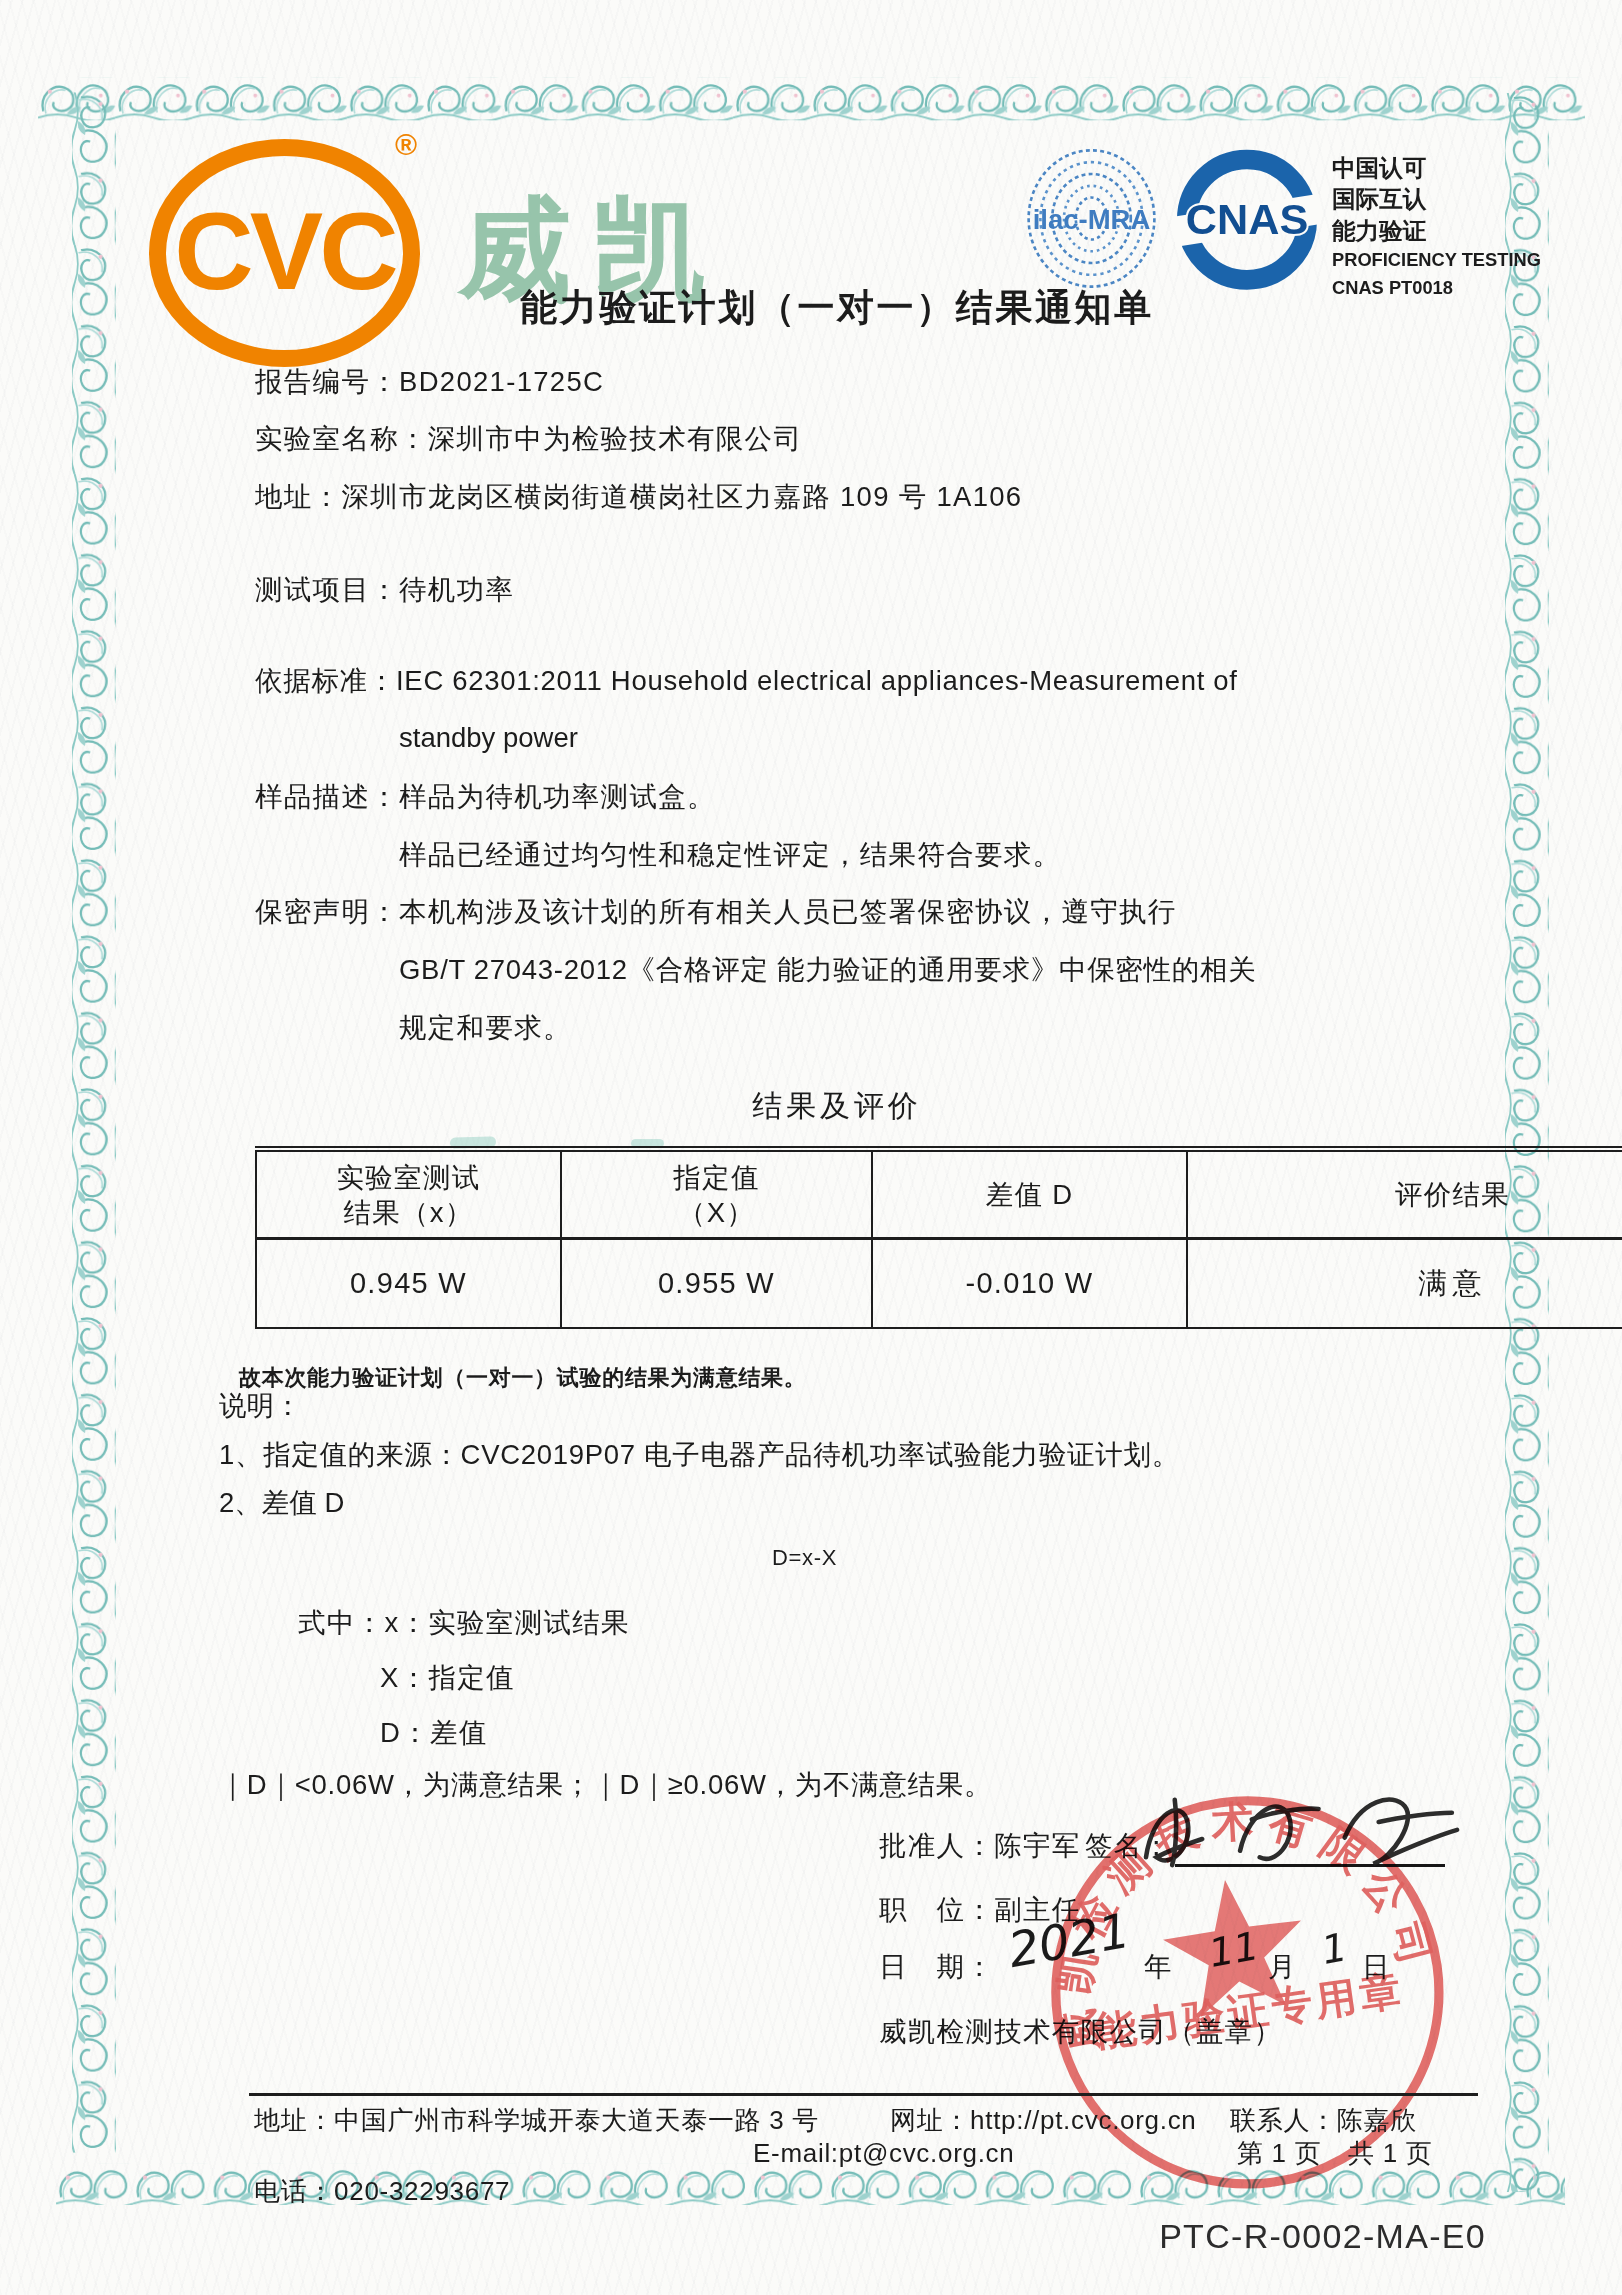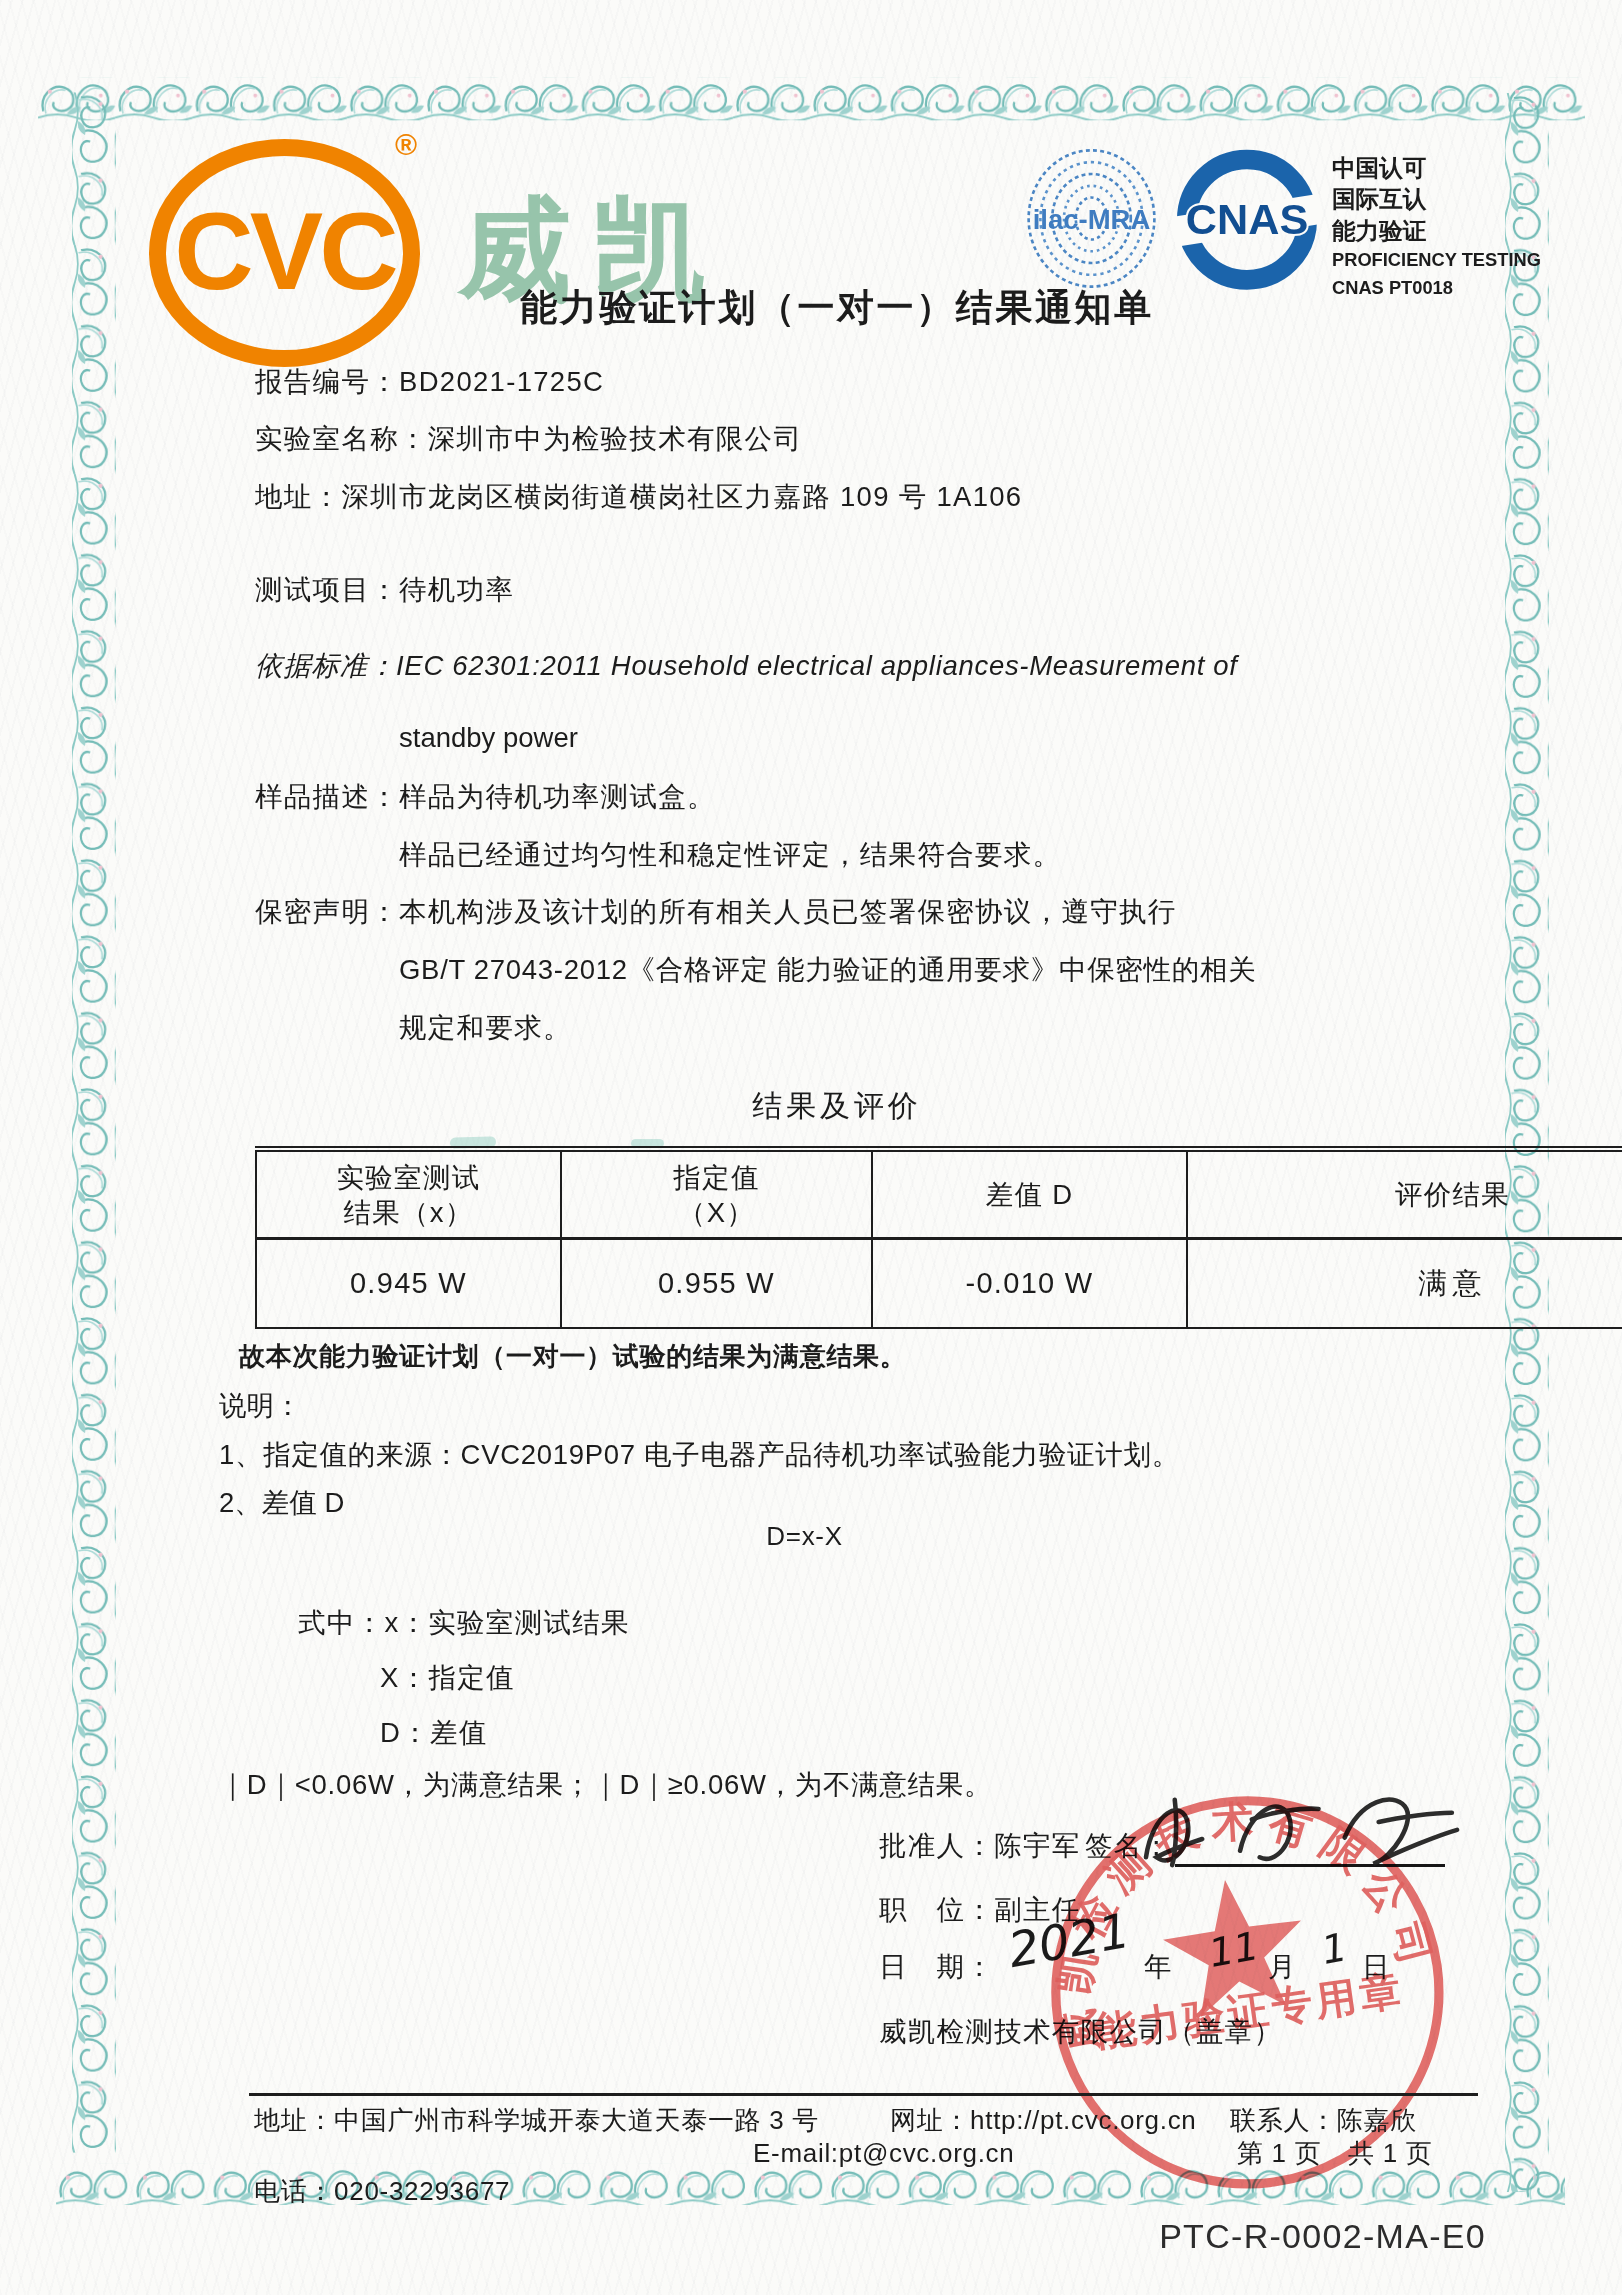--- a/index.html
+++ b/index.html
@@ -12,21 +12,21 @@
   .page{
     position:absolute;left:0;top:0;width:1623px;height:2295px;
     background-color:#fbfbf9;
     background-image:
       repeating-linear-gradient(105deg, rgba(160,165,175,0.05) 0 2px, transparent 2px 10.5px),
       repeating-linear-gradient(75deg, rgba(160,165,175,0.04) 0 2px, transparent 2px 11.8px);
   }
   .abs{position:absolute;white-space:nowrap;line-height:1;}
   .t42{font-size:27.5px;}
   .t40{font-size:26px;}
-  .t44{font-size:26px;}
+  .t44{font-size:22px;margin-top:24px;}
   .bold{font-weight:700;}
   .band{position:absolute;}
   
   .cvc-ring{
     position:absolute;left:149px;top:139px;width:237px;height:194px;
     border:17px solid #f08300;border-radius:50%;
     display:flex;align-items:center;justify-content:center;
   }
   .cvc-txt{font-size:110px;font-weight:700;color:#f08300;letter-spacing:-3.9px;transform:translateY(-2.6px);}
   .cvc-reg{position:absolute;left:395px;top:130px;font-size:30px;color:#f08300;font-weight:700;}
@@ -167,21 +167,21 @@
   <div class="abs t42" style="left:255px;top:425px;letter-spacing:1.3px;">
     <span>实验室名称：</span><span>深圳市中为检验技术有限公司</span>
   </div>
   <div class="abs t42" style="left:255px;top:483px;letter-spacing:1.3px;">
     <span>地址：</span><span>深圳市龙岗区横岗街道横岗社区力嘉路 109 号 1A106</span>
   </div>
 
   <div class="abs t42" style="left:255px;top:576px;letter-spacing:1.3px;">
     <span>测试项目：</span><span>待机功率</span>
   </div>
-  <div class="abs t42" style="left:255px;top:652px;letter-spacing:0.7px;font-style:italic;">
+  <div class="abs t42" style="left:255px;top:667px;letter-spacing:0.7px;">
     <span>依据标准：</span><span>IEC 62301:2011 Household electrical appliances-Measurement of</span>
   </div>
   <div class="abs t42" style="left:399px;top:724px;">standby power</div>
   <div class="abs t42" style="left:255px;top:783px;letter-spacing:1.3px;">
     <span>样品描述：</span><span>样品为待机功率测试盒。</span>
   </div>
   <div class="abs t42" style="left:399px;top:841px;letter-spacing:1.3px;">样品已经通过均匀性和稳定性评定，结果符合要求。</div>
   <div class="abs t42" style="left:255px;top:898px;letter-spacing:1.3px;">
     <span>保密声明：</span><span>本机构涉及该计划的所有相关人员已签署保密协议，遵守执行</span>
   </div>

